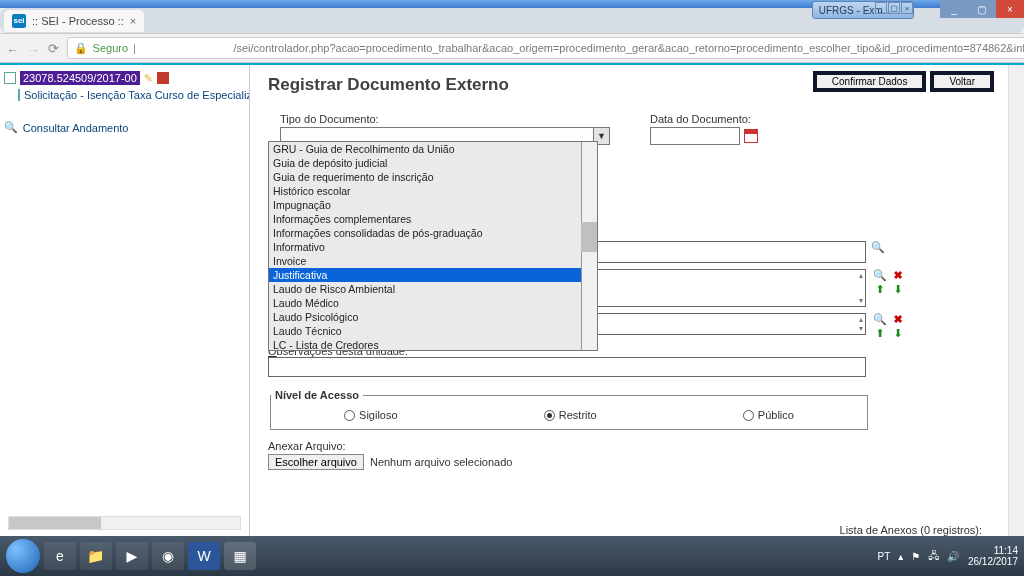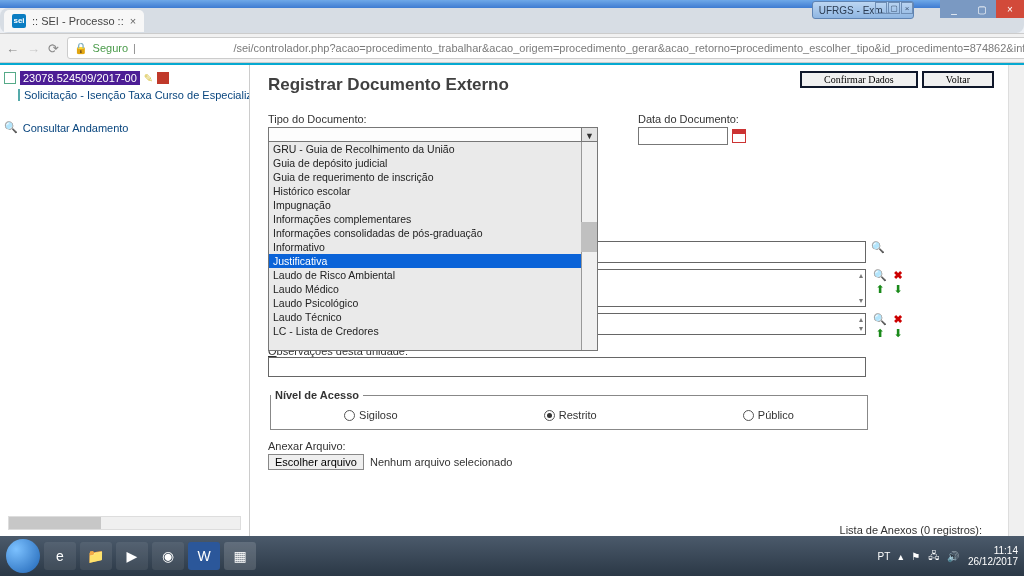--- a/index.html
+++ b/index.html
@@ -33,22 +33,22 @@
   .doc-ico-y { width:12px; height:12px; background:#fff; border:1px solid #5aa;}
   .tree-link { color:#08457e;}
   .consultar { display:flex; align-items:center; gap:5px; margin-top:20px; color:#08457e;}
   .hscroll { position:absolute; bottom:0; left:4px; right:4px; height:14px; background:#f0f0f0; border:1px solid #ddd;}
   .hscroll-thumb { height:100%; width:40%; background:#c7c7c7;}
   .sidebar-inner { position:relative; height:100%; }
   
   .main { flex:1; padding:8px 14px 0 18px; position:relative; overflow:hidden;}
   .page-title { font-size:17px; font-weight:bold; color:#404040; margin:2px 0 18px 0;}
   .btn-row { position:absolute; top:6px; right:14px; display:flex; gap:4px;}
-  .sm-btn { border:2px solid #0f172a; background:#f0f0f0; padding:1px 22px; font-size:10px; font-family:Liberation Serif, serif;}
-  .form-row { display:flex; gap:40px; }
+  .sm-btn { border:4px solid #0f172a; background:#f0f0f0; padding:1px 15px; font-size:10px; font-family:Liberation Sans, sans-serif;}
+  .form-row { display:flex; gap:40px;margin-left:12px; }
   .field-col { display:flex; flex-direction:column; }
   .field-label { font-size:11px; margin-bottom:2px;}
   .select-box { width:330px; height:18px; border:1px solid #777; background:#fdfdfd; position:relative;}
   .select-btn { position:absolute; right:0; top:0; width:16px; height:100%; background:#e3e3e3; border-left:1px solid #777; display:flex; align-items:center; justify-content:center;}
   .date-row { display:flex; align-items:center; gap:4px;}
   .date-input { width:90px; height:18px; border:1px solid #777;}
   .cal-ico { width:14px; height:14px; background:#fff; border:1px solid #c33; position:relative;}
   .cal-ico::before { content:""; position:absolute; top:0; left:0; right:0; height:4px; background:#c33;}
   
   .listbox { position:absolute; z-index:5; top:76px; left:18px; width:330px; height:210px; border:1px solid #777; background:#eaeaea; overflow:hidden;}
@@ -190,20 +190,21 @@
       <div class="listbox-scroll"></div>
       <div class="listbox-thumb"></div>
     <div class="list-opt">GRU - Guia de Recolhimento da União</div>
         <div class="list-opt">Guia de depósito judicial</div>
         <div class="list-opt">Guia de requerimento de inscrição</div>
         <div class="list-opt">Histórico escolar</div>
         <div class="list-opt">Impugnação</div>
         <div class="list-opt">Informações complementares</div>
         <div class="list-opt">Informações consolidadas de pós-graduação</div>
         <div class="list-opt">Informativo</div>
+        <div class="list-opt">Invoice</div>
         <div class="list-opt sel">Justificativa</div>
         <div class="list-opt">Laudo de Risco Ambiental</div>
         <div class="list-opt">Laudo Médico</div>
         <div class="list-opt">Laudo Psicológico</div>
         <div class="list-opt">Laudo Técnico</div>
         <div class="list-opt">LC - Lista de Credores</div>
       </div>
 
     
     <div style="height:90px"></div>

